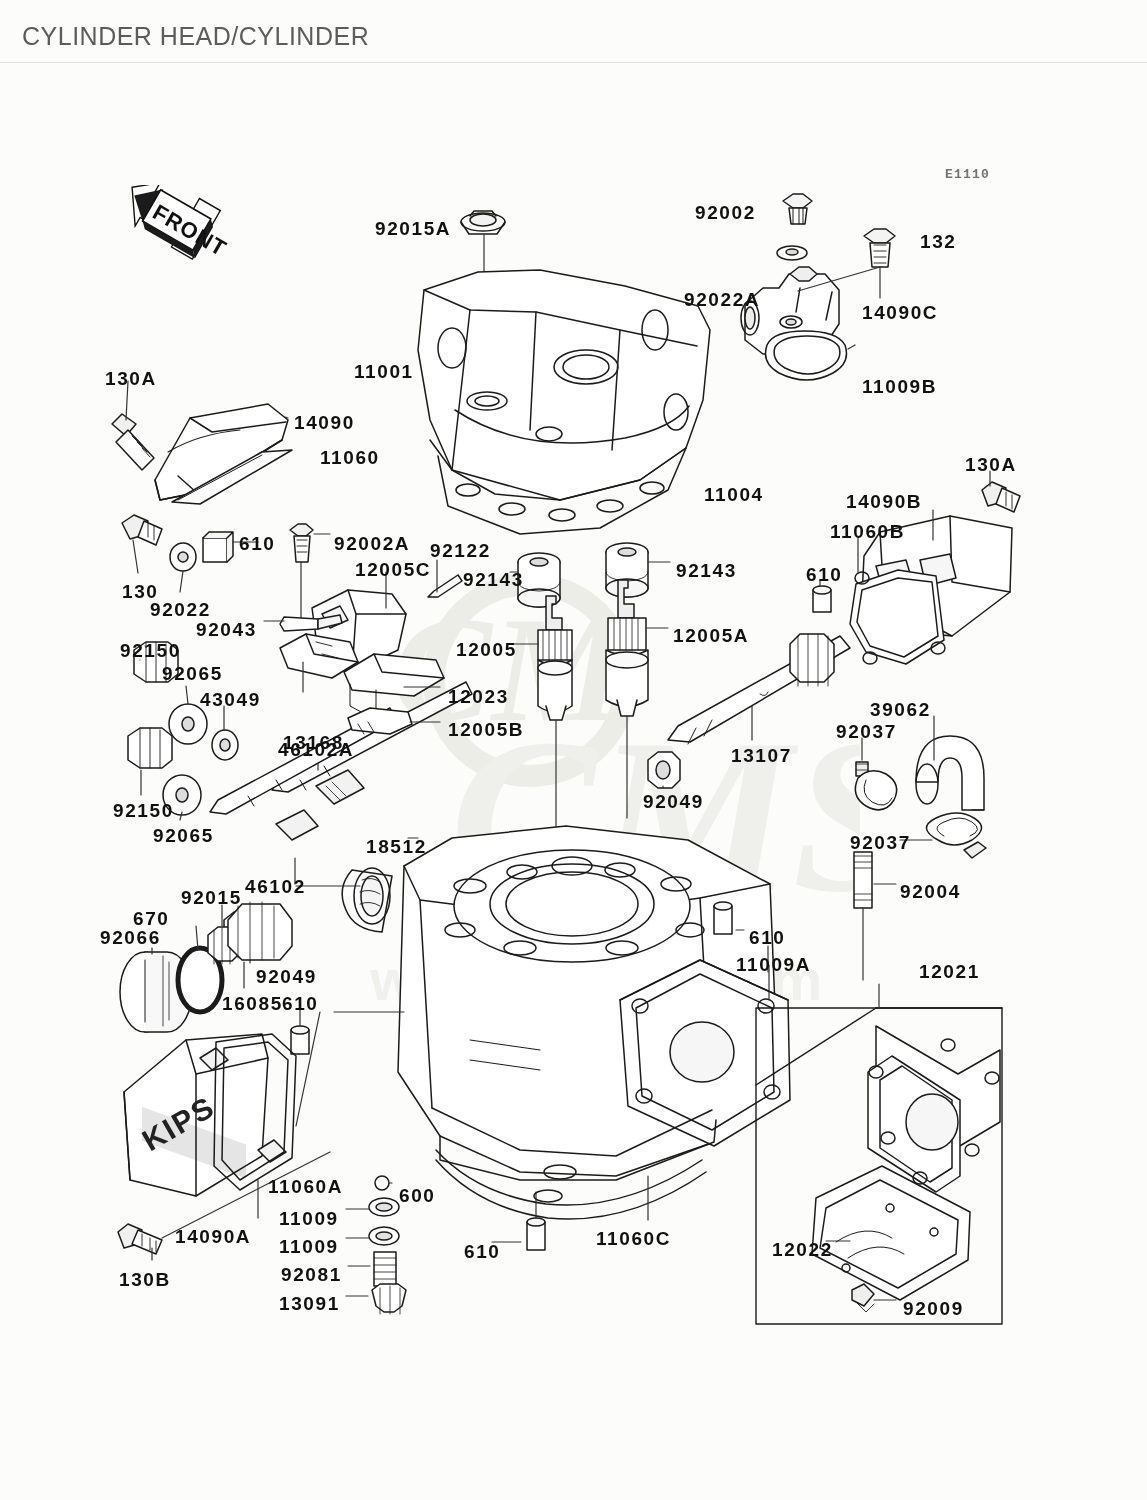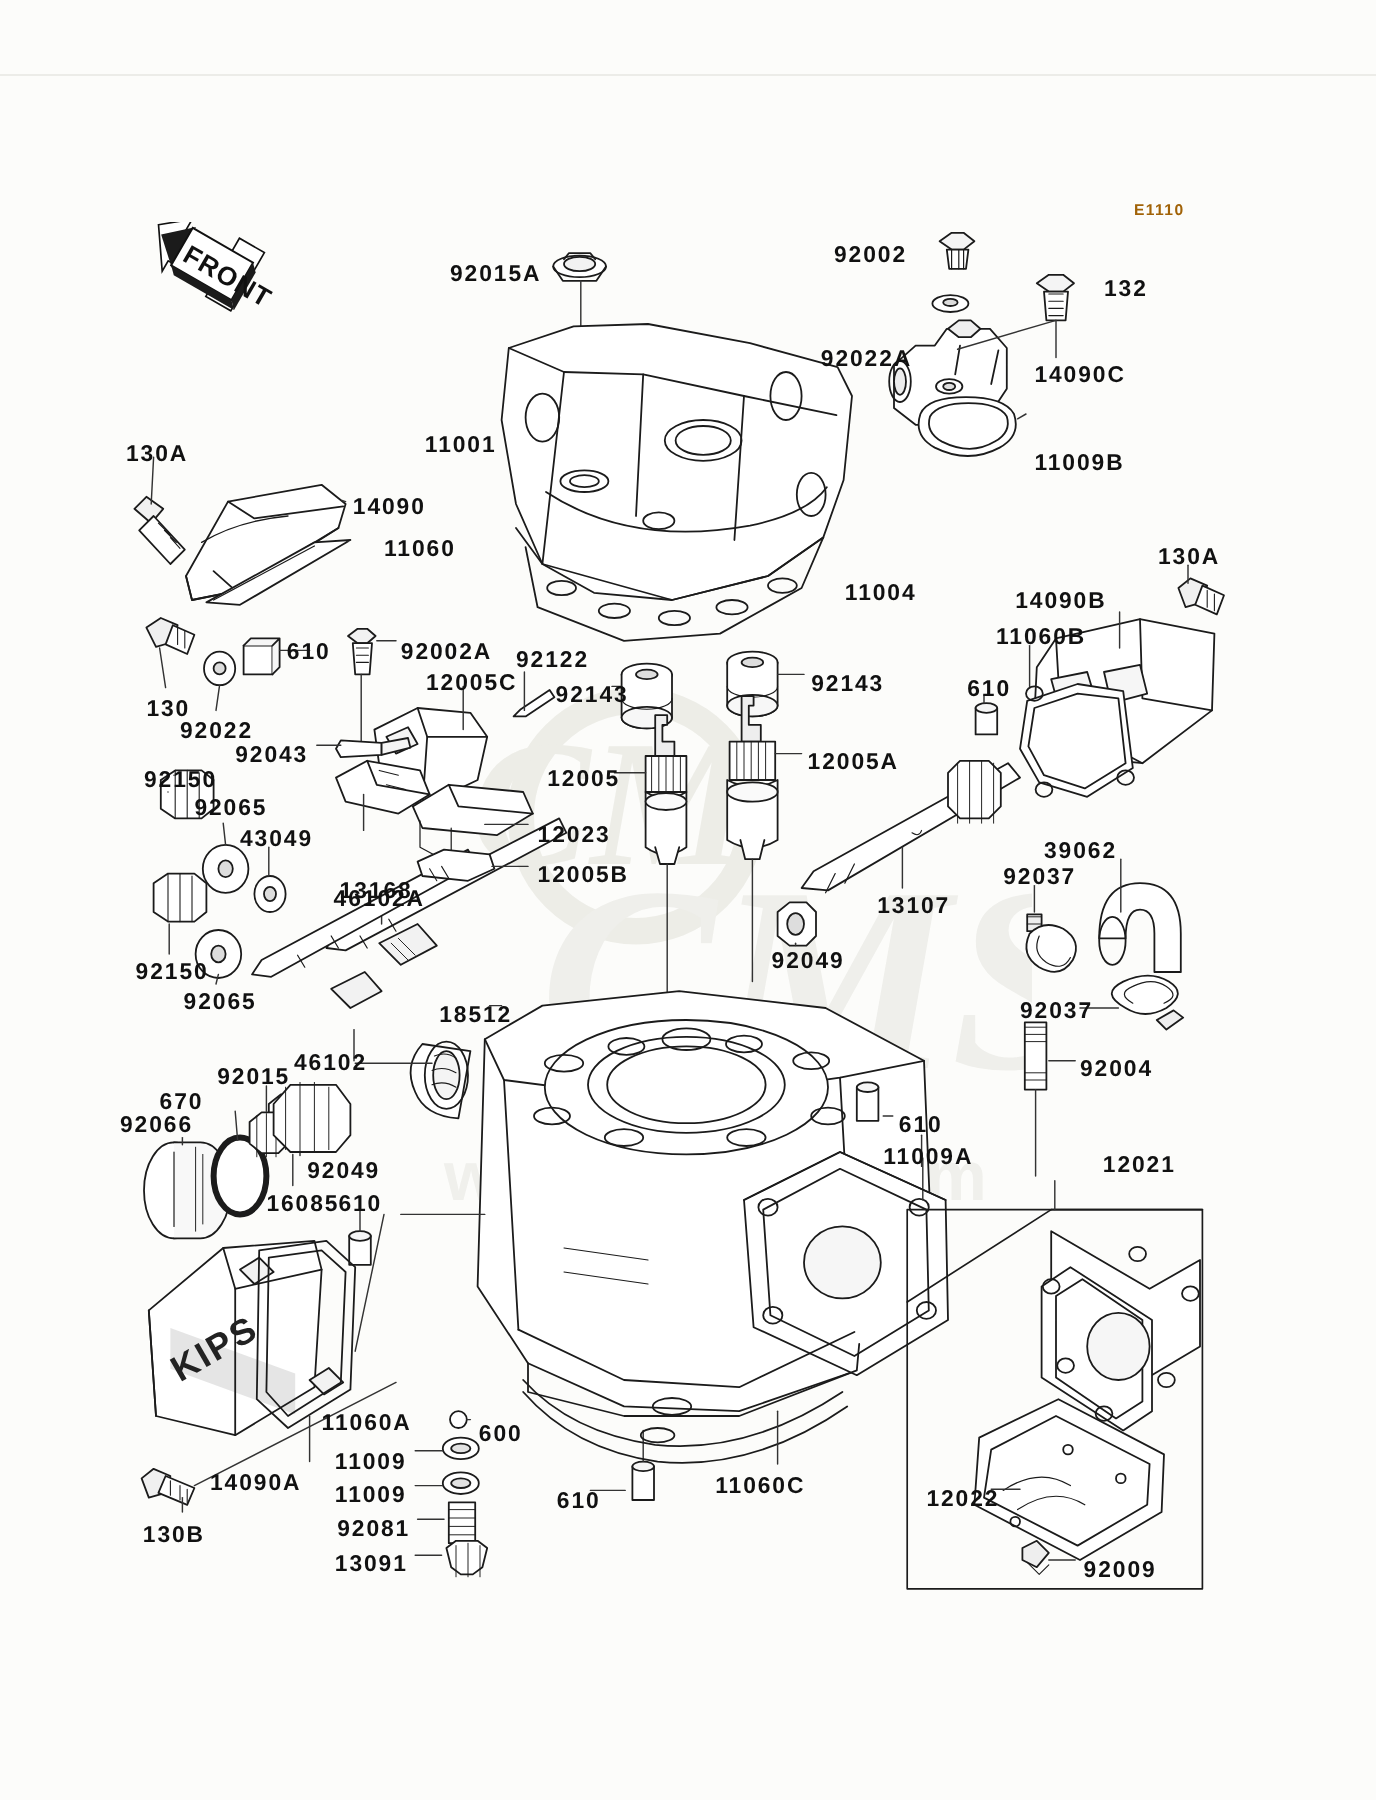--- a/index.html
+++ b/index.html
@@ -10,22 +10,22 @@
   #title{
     position:absolute;left:22px;top:22px;
     font-size:25px;letter-spacing:.5px;color:#5c5c5c;
     font-family:"Liberation Sans",sans-serif;font-weight:400;
   }
   #rule{position:absolute;left:0;top:62px;width:1147px;height:1px;background:#e2e2dd;}
 
   
   #code{
     position:absolute;left:945px;top:167px;
-    font-size:13px;font-weight:bold;color:#a16207;letter-spacing:1.2px;
-    font-family:Liberation Sans, sans-serif;
+    font-size:13px;font-weight:bold;color:#737373;letter-spacing:1.2px;
+    font-family:Liberation Mono, monospace;
   }
 
   
   #footer{
     position:absolute;left:0;top:1432px;width:1147px;text-align:center;
     color:#cc0000;font-size:40px;font-weight:bold;letter-spacing:.5px;
     font-family:"Liberation Sans",sans-serif;
   }
 
   
@@ -46,20 +46,21 @@
   }
 
   
   #front-badge{position:absolute;left:120px;top:185px;width:110px;height:100px;}
 </style>
 </head>
 <body>
 
 <div id="page">
 
+  <div id="title">CYLINDER HEAD/CYLINDER</div>
   <div id="rule"></div>
 
   <div id="code">E1110</div>
 
   <svg id="front-badge" viewBox="0 0 110 100">
     <polygon points="10,30 32,12 32,22 74,22 74,6 98,6 98,62 74,62 74,52 32,52 32,62" fill="#ffffff" stroke="#111" stroke-width="1.4" transform="rotate(30 55 34) translate(-8,-2)"></polygon>
     <g transform="rotate(30 55 34)">
       <polygon points="8,34 30,14 30,54" fill="#1b1b1b"></polygon>
       <rect x="28" y="16" width="58" height="36" fill="#ffffff" stroke="#111" stroke-width="1.6"></rect>
       <polygon points="86,16 92,22 92,58 86,52" fill="#1b1b1b"></polygon>

